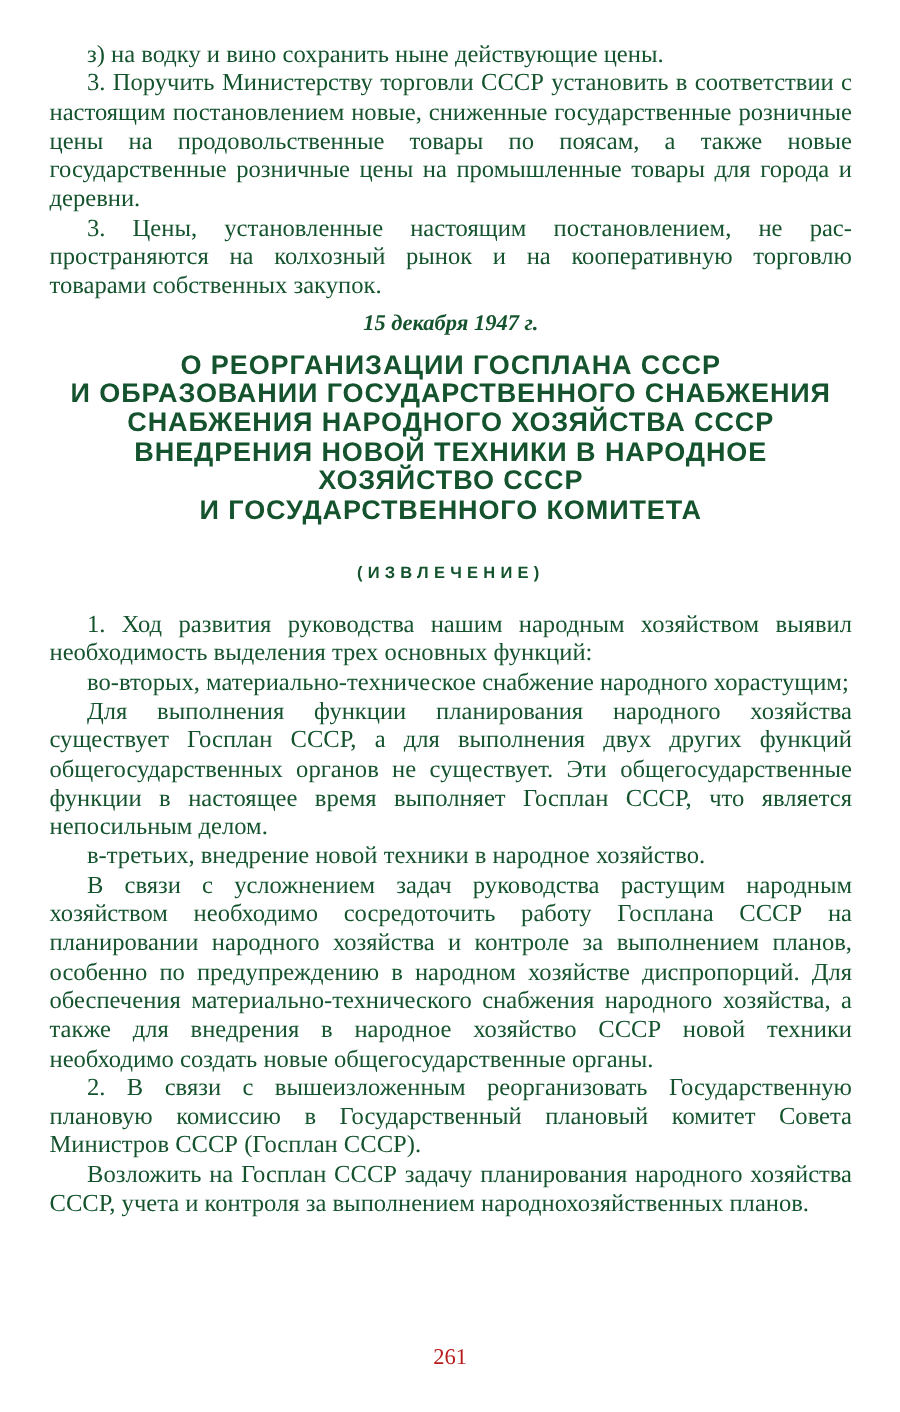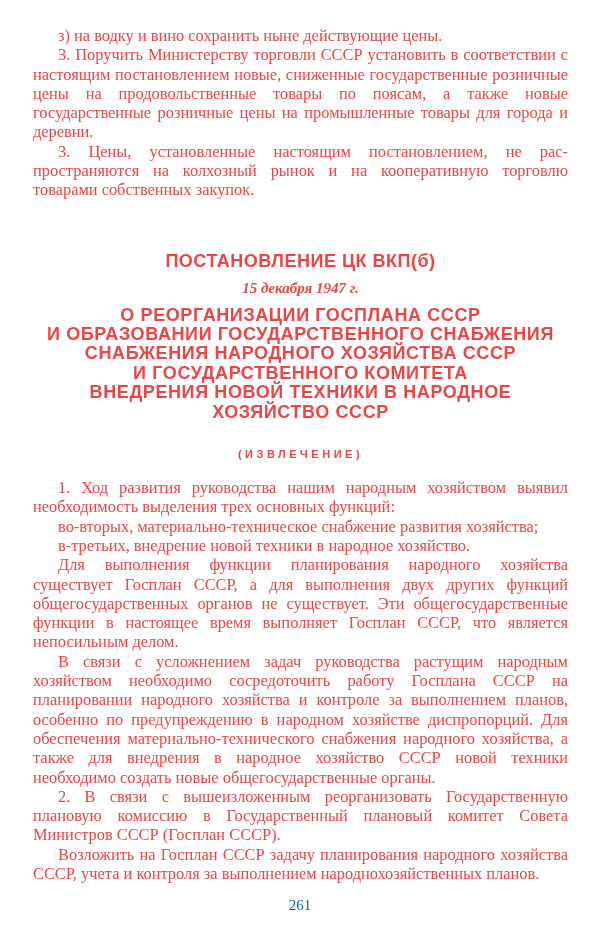--- a/index.html
+++ b/index.html
@@ -1,56 +1,55 @@
 <!DOCTYPE html>
 <html><head>
 <meta charset="utf-8">
 <style>
   html, body { margin: 0; padding: 0; background: #ffffff; }
   body { width: 600px; height: 941px; position: relative; overflow: hidden; }
   .page {
     position: absolute; left: 33px; top: 26px; width: 535px;
-    font-family: "Liberation Serif", serif; color: #ef4444;
+    font-family: "Liberation Serif", serif; color: #14532d;
     font-size: 16.4px; line-height: 19.3px;
   }
   .p { text-align: justify; text-indent: 25px; margin: 0; hyphens: manual; }
   .p.nojust { text-align: left; }
   .heading { text-align: center; margin: 0; font-family: "Liberation Sans", sans-serif; font-weight: bold; }
   .h-main { font-size: 18px; letter-spacing: 0.5px; margin-top: 50px; line-height: 22px; }
   .h-date { font-family: "Liberation Serif", serif; font-style: italic; font-weight: bold; font-size: 15px; margin-top: 6px; line-height: 20px; }
   .h-title { font-size: 18px; letter-spacing: 0.6px; line-height: 19.4px; margin-top: 8px; }
   .h-extract { font-size: 11px; letter-spacing: 3.5px; font-weight: bold; margin-top: 24px; line-height: 16px; }
   .gap { height: 16px; }
-  .page-number { position: absolute; left: 0; width: 600px; top: 897px; text-align: center; font-family: "Liberation Serif", serif; font-size: 15px; color: #0369a1; }
+  .page-number { position: absolute; left: 0; width: 600px; top: 897px; text-align: center; font-family: "Liberation Serif", serif; font-size: 15px; color: #b91c1c; }
 </style>
 </head>
 <body>
 
 <div class="page">
   <p class="p nojust">з) на водку и вино сохранить ныне действующие цены.</p>
   <p class="p">3. Поручить Министерству торговли СССР установить в соот­ветствии с настоящим постановлением новые, сниженные госу­дарственные розничные цены на продовольственные товары по поясам, а также новые государственные розничные цены на про­мышленные товары для города и деревни.</p>
   <p class="p">3. Цены, установленные настоящим постановлением, не рас­пространяются на колхозный рынок и на кооперативную торговлю товарами собственных закупок.</p>
 
   <div>
-    <p class="heading h-main">ПОСТАНОВЛЕНИЕ ЦК ВКП(б)</p>
     <p class="heading h-date">15 декабря 1947 г.</p>
     <div class="heading h-title">
       <div>О РЕОРГАНИЗАЦИИ ГОСПЛАНА СССР</div>
       <div>И ОБРАЗОВАНИИ ГОСУДАРСТВЕННОГО СНАБЖЕНИЯ</div>
       <div>СНАБЖЕНИЯ НАРОДНОГО ХОЗЯЙСТВА СССР</div>
+      <div>ВНЕДРЕНИЯ НОВОЙ ТЕХНИКИ В НАРОДНОЕ ХОЗЯЙСТВО СССР</div>
       <div>И ГОСУДАРСТВЕННОГО КОМИТЕТА</div>
-      <div>ВНЕДРЕНИЯ НОВОЙ ТЕХНИКИ В НАРОДНОЕ ХОЗЯЙСТВО СССР</div>
     </div>
     <p class="heading h-extract">(ИЗВЛЕЧЕНИЕ)</p>
   </div>
 
   <div class="gap"></div>
 
   <p class="p">1. Ход развития руководства нашим народным хозяйством выявил необходимость выделения трех основных функций:</p>
-  <p class="p">во-вторых, материально-техническое снабжение развития хо­зяйства;</p>
+  <p class="p">во-вторых, материально-техническое снабжение народного хо­растущим;</p>
+  <p class="p">Для выполнения функции планирования народного хозяйства существует Госплан СССР, а для выполнения двух других функ­ций общегосударственных органов не существует. Эти общегосу­дарственные функции в настоящее время выполняет Госплан СССР, что является непосильным делом.</p>
   <p class="p nojust">в-третьих, внедрение новой техники в народное хозяйство.</p>
-  <p class="p">Для выполнения функции планирования народного хозяйства существует Госплан СССР, а для выполнения двух других функ­ций общегосударственных органов не существует. Эти общегосу­дарственные функции в настоящее время выполняет Госплан СССР, что является непосильным делом.</p>
   <p class="p">В связи с усложнением задач руководства растущим народ­ным хозяйством необходимо сосредоточить работу Госплана СССР на планировании народного хозяйства и контроле за вы­полнением планов, особенно по предупреждению в народном хо­зяйстве диспропорций. Для обеспечения материально-техниче­ского снабжения народного хозяйства, а также для внедрения в народное хозяйство СССР новой техники необходимо создать но­вые общегосударственные органы.</p>
   <p class="p">2. В связи с вышеизложенным реорганизовать Государствен­ную плановую комиссию в Государственный плановый комитет Совета Министров СССР (Госплан СССР).</p>
   <p class="p">Возложить на Госплан СССР задачу планирования народного хозяйства СССР, учета и контроля за выполнением народнохо­зяйственных планов.</p>
 </div>
 
 <div class="page-number">261</div>
 
 </body></html>

